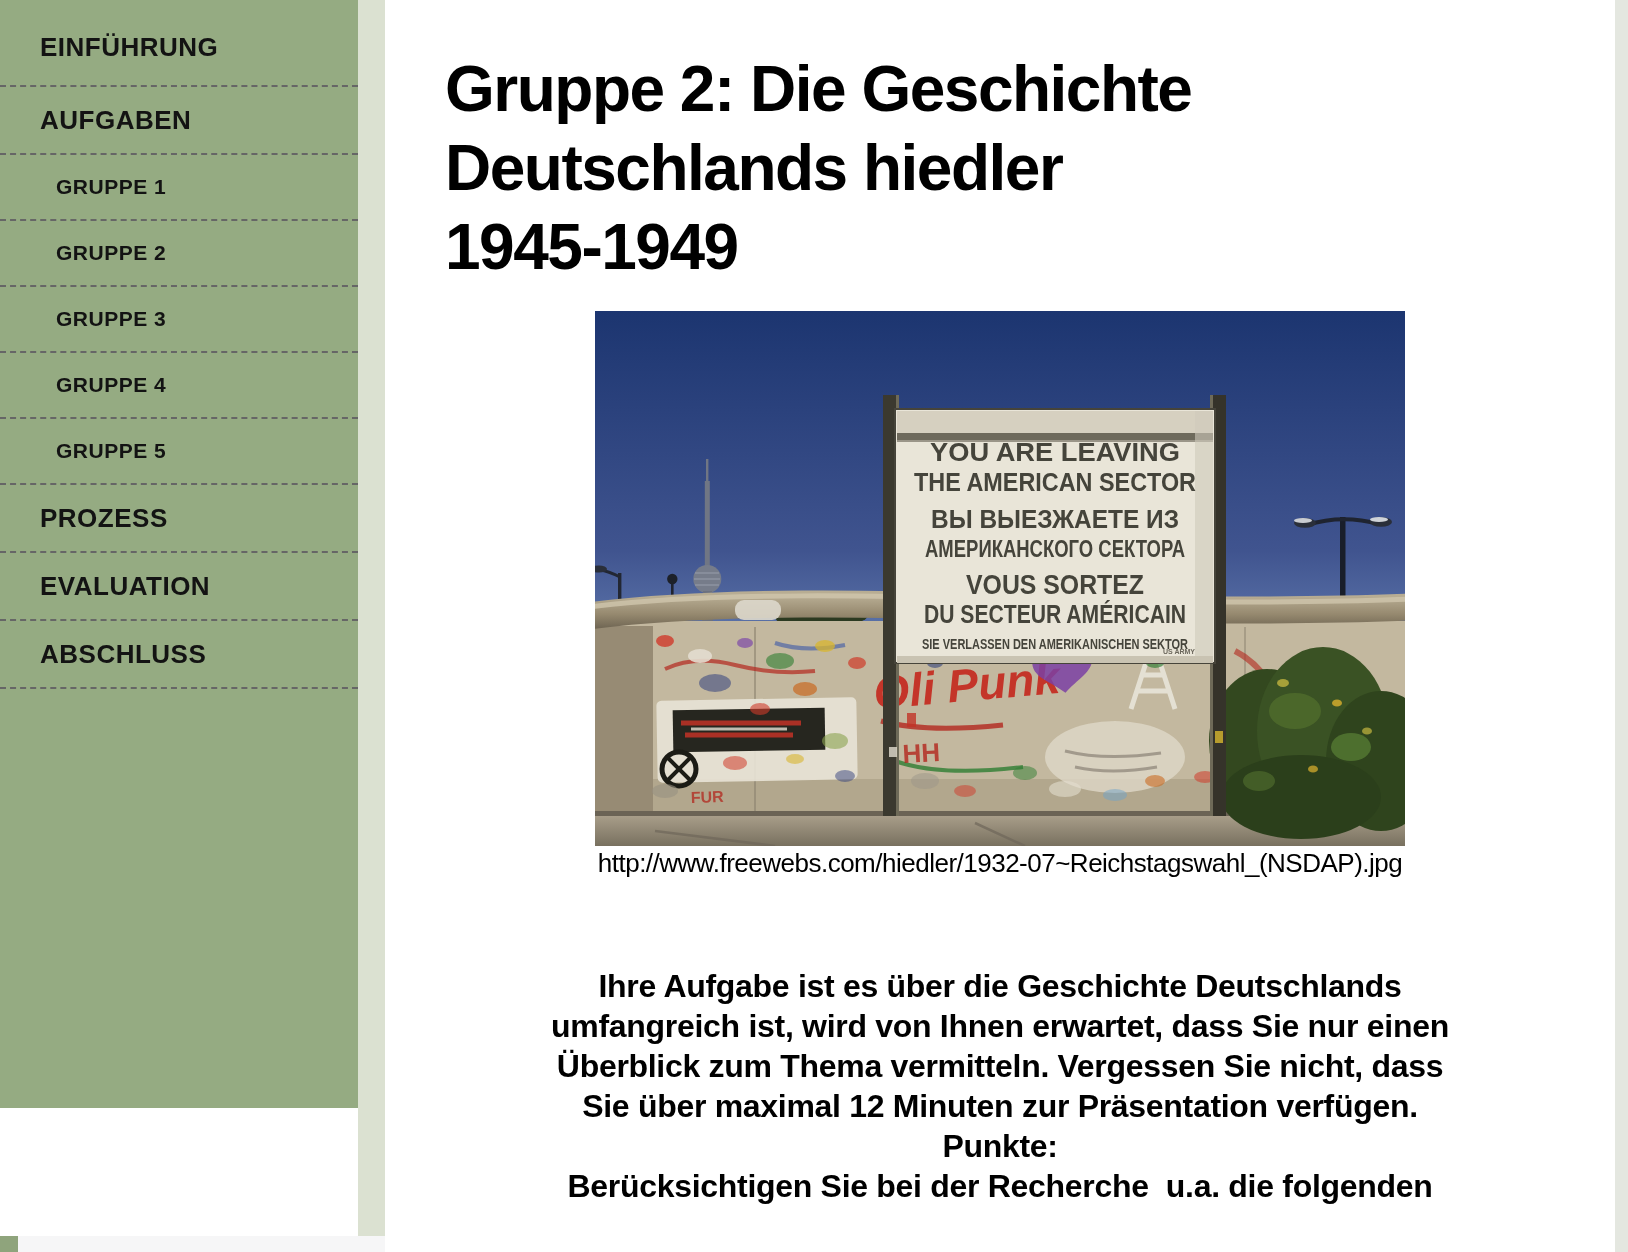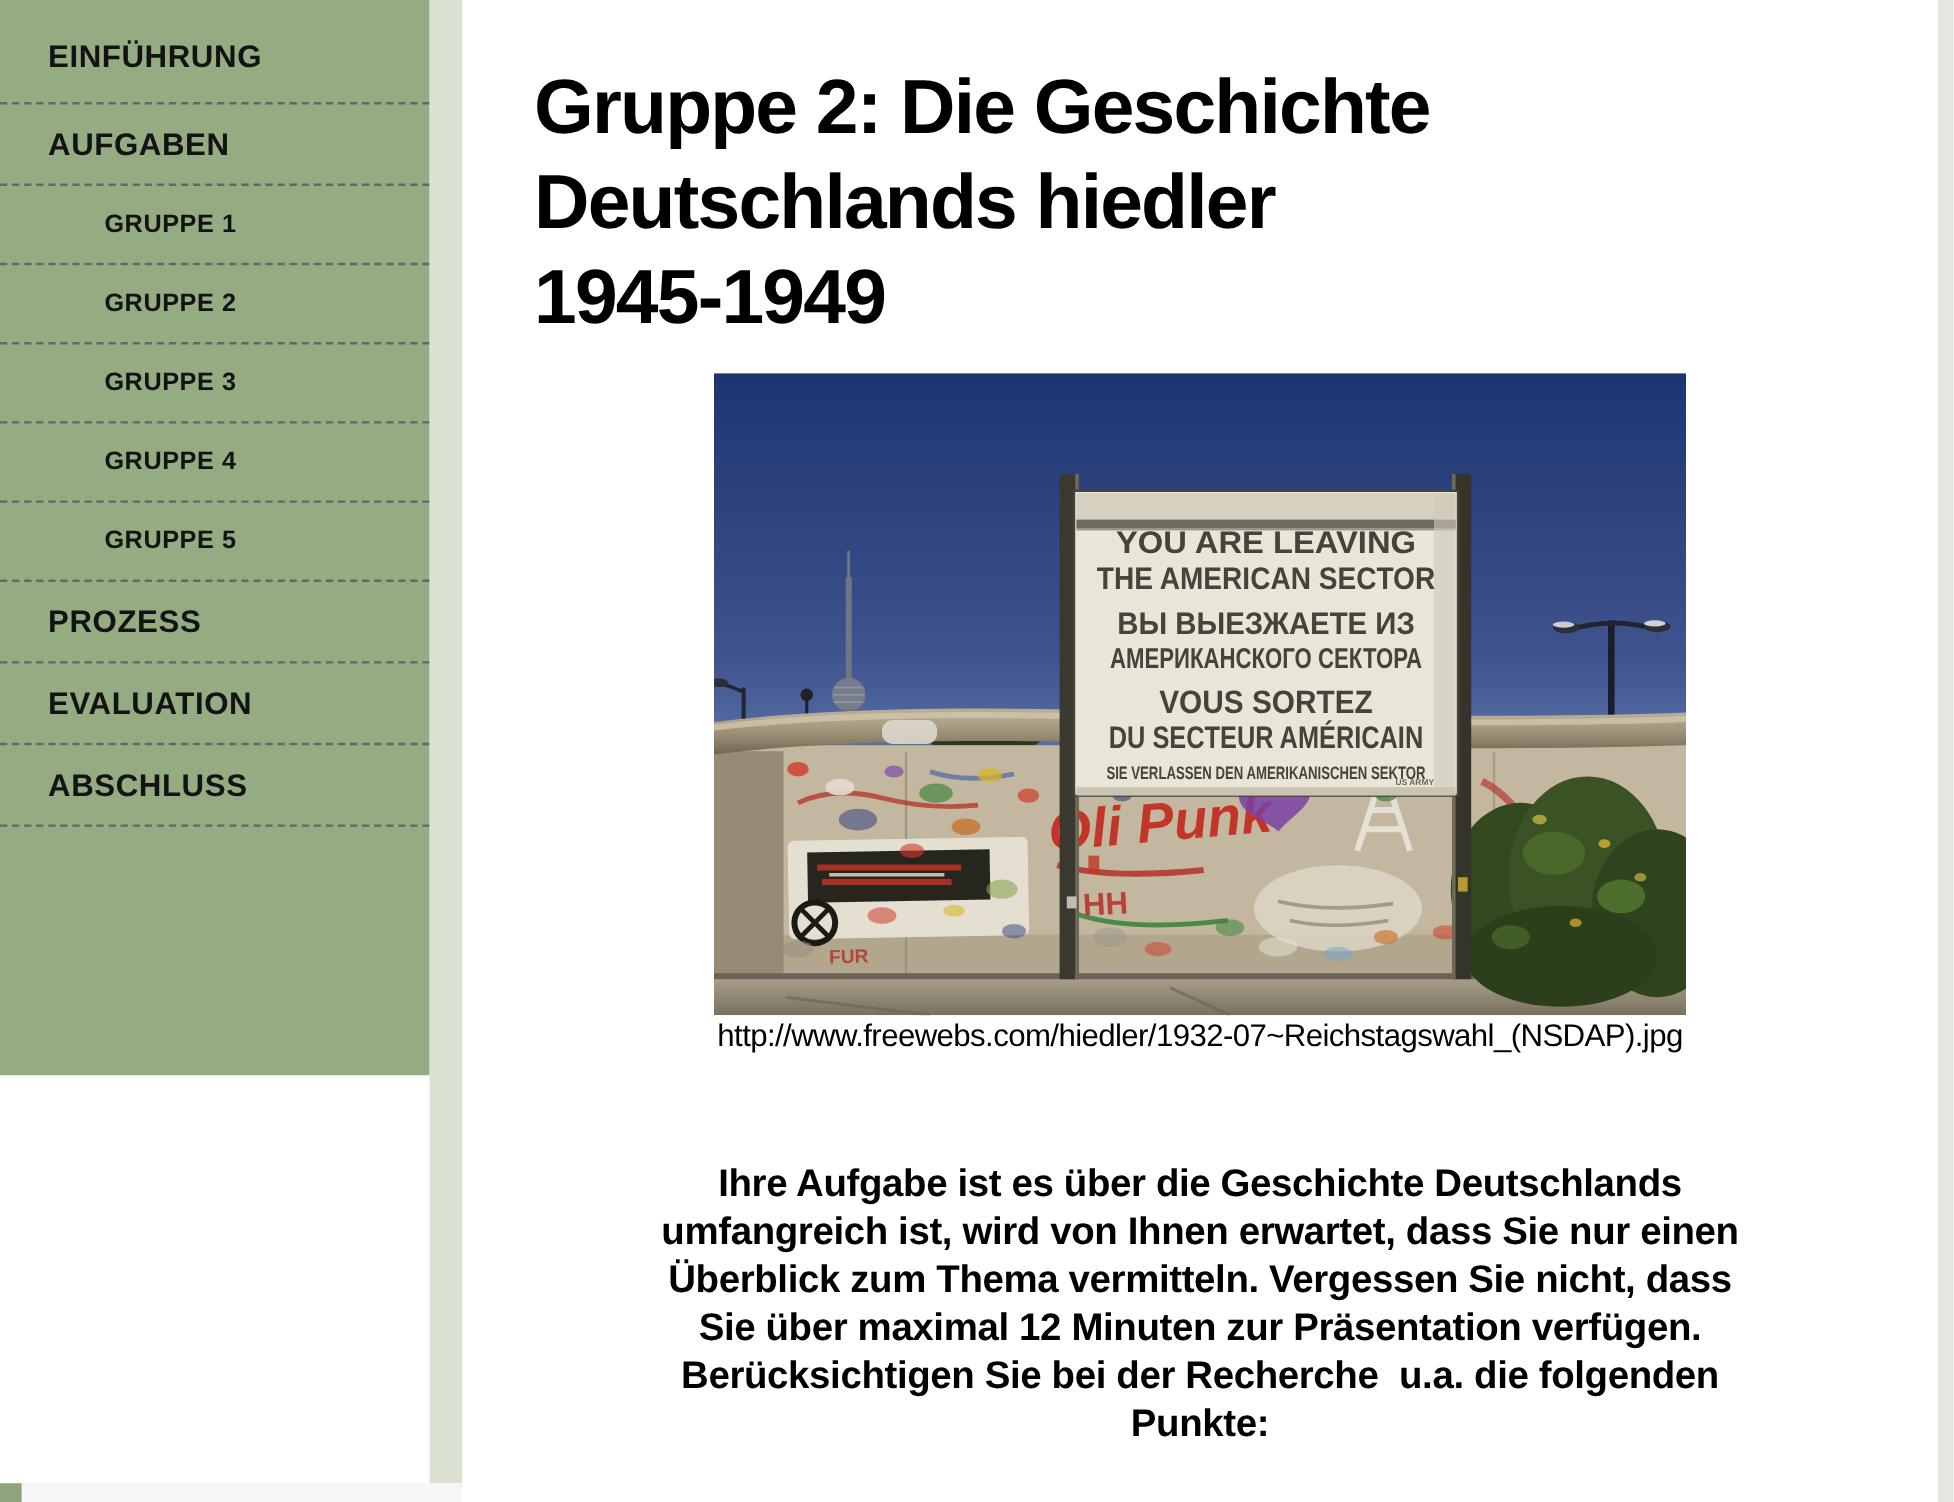--- a/index.html
+++ b/index.html
@@ -3,21 +3,21 @@
 <meta charset="utf-8">
 <style>
   html,body { margin:0; padding:0; }
   body {
     width:1628px; height:1252px; position:relative; overflow:hidden;
     background:#ffffff; font-family:"Liberation Sans", sans-serif;
   }
 
   
   .sidebar {
-    position:absolute; left:0; top:0; width:358px; height:896px;
+    position:absolute; left:0; top:0; width:358px; height:1108px;
     background:#95ab82;
   }
   .sidebar-light-strip {
     position:absolute; left:358px; top:0; width:27px; height:1236px;
     background:#dbe1d1;
   }
   .right-strip {
     position:absolute; right:0; top:0; width:13px; height:1252px;
     background:#e4e7e0;
   }
@@ -29,21 +29,21 @@
     position:absolute; left:0; top:1236px; width:18px; height:16px;
     background:#8fa47c;
   }
 
   .nav-item {
     box-sizing:border-box; display:flex; align-items:center;
     border-bottom:2px dashed #666; color:#131313; font-weight:bold;
     cursor:pointer; text-transform:uppercase;
   }
   .nav-item.level1 { height:68px; padding-left:40px; font-size:26px; letter-spacing:0.5px; }
-  .nav-item.level2 { height:66px; padding-left:87px; font-size:21px; letter-spacing:0.5px; }
+  .nav-item.level2 { height:66px; padding-left:56px; font-size:21px; letter-spacing:0.5px; }
   .nav-item.first  { height:87px; padding-top:10px; }
 
   
   .main {
     position:absolute; left:385px; top:16px; width:1230px; height:1252px;
     background:#fff; overflow:hidden;
   }
   .page-title { margin:34px 60px 0 60px; color:#000; }
   .title-line {
     font-weight:bold; font-size:64px; line-height:79px;
@@ -272,17 +272,17 @@
     </svg>
   </div>
 
   <div class="caption">http://www.freewebs.com/hiedler/1932-07~Reichstagswahl_(NSDAP).jpg</div>
 
   <div class="paragraph">
     <div class="para-line">Ihre Aufgabe ist es über die Geschichte Deutschlands</div>
     <div class="para-line">umfangreich ist, wird von Ihnen erwartet, dass Sie nur einen</div>
     <div class="para-line">Überblick zum Thema vermitteln. Vergessen Sie nicht, dass</div>
     <div class="para-line">Sie über maximal 12 Minuten zur Präsentation verfügen.</div>
+    <div class="para-line">Punkte:</div>
     <div class="para-line">Berücksichtigen Sie bei der Recherche  u.a. die folgenden</div>
-    <div class="para-line">Punkte:</div>
   </div>
 
 </main>
 
 </body></html>

